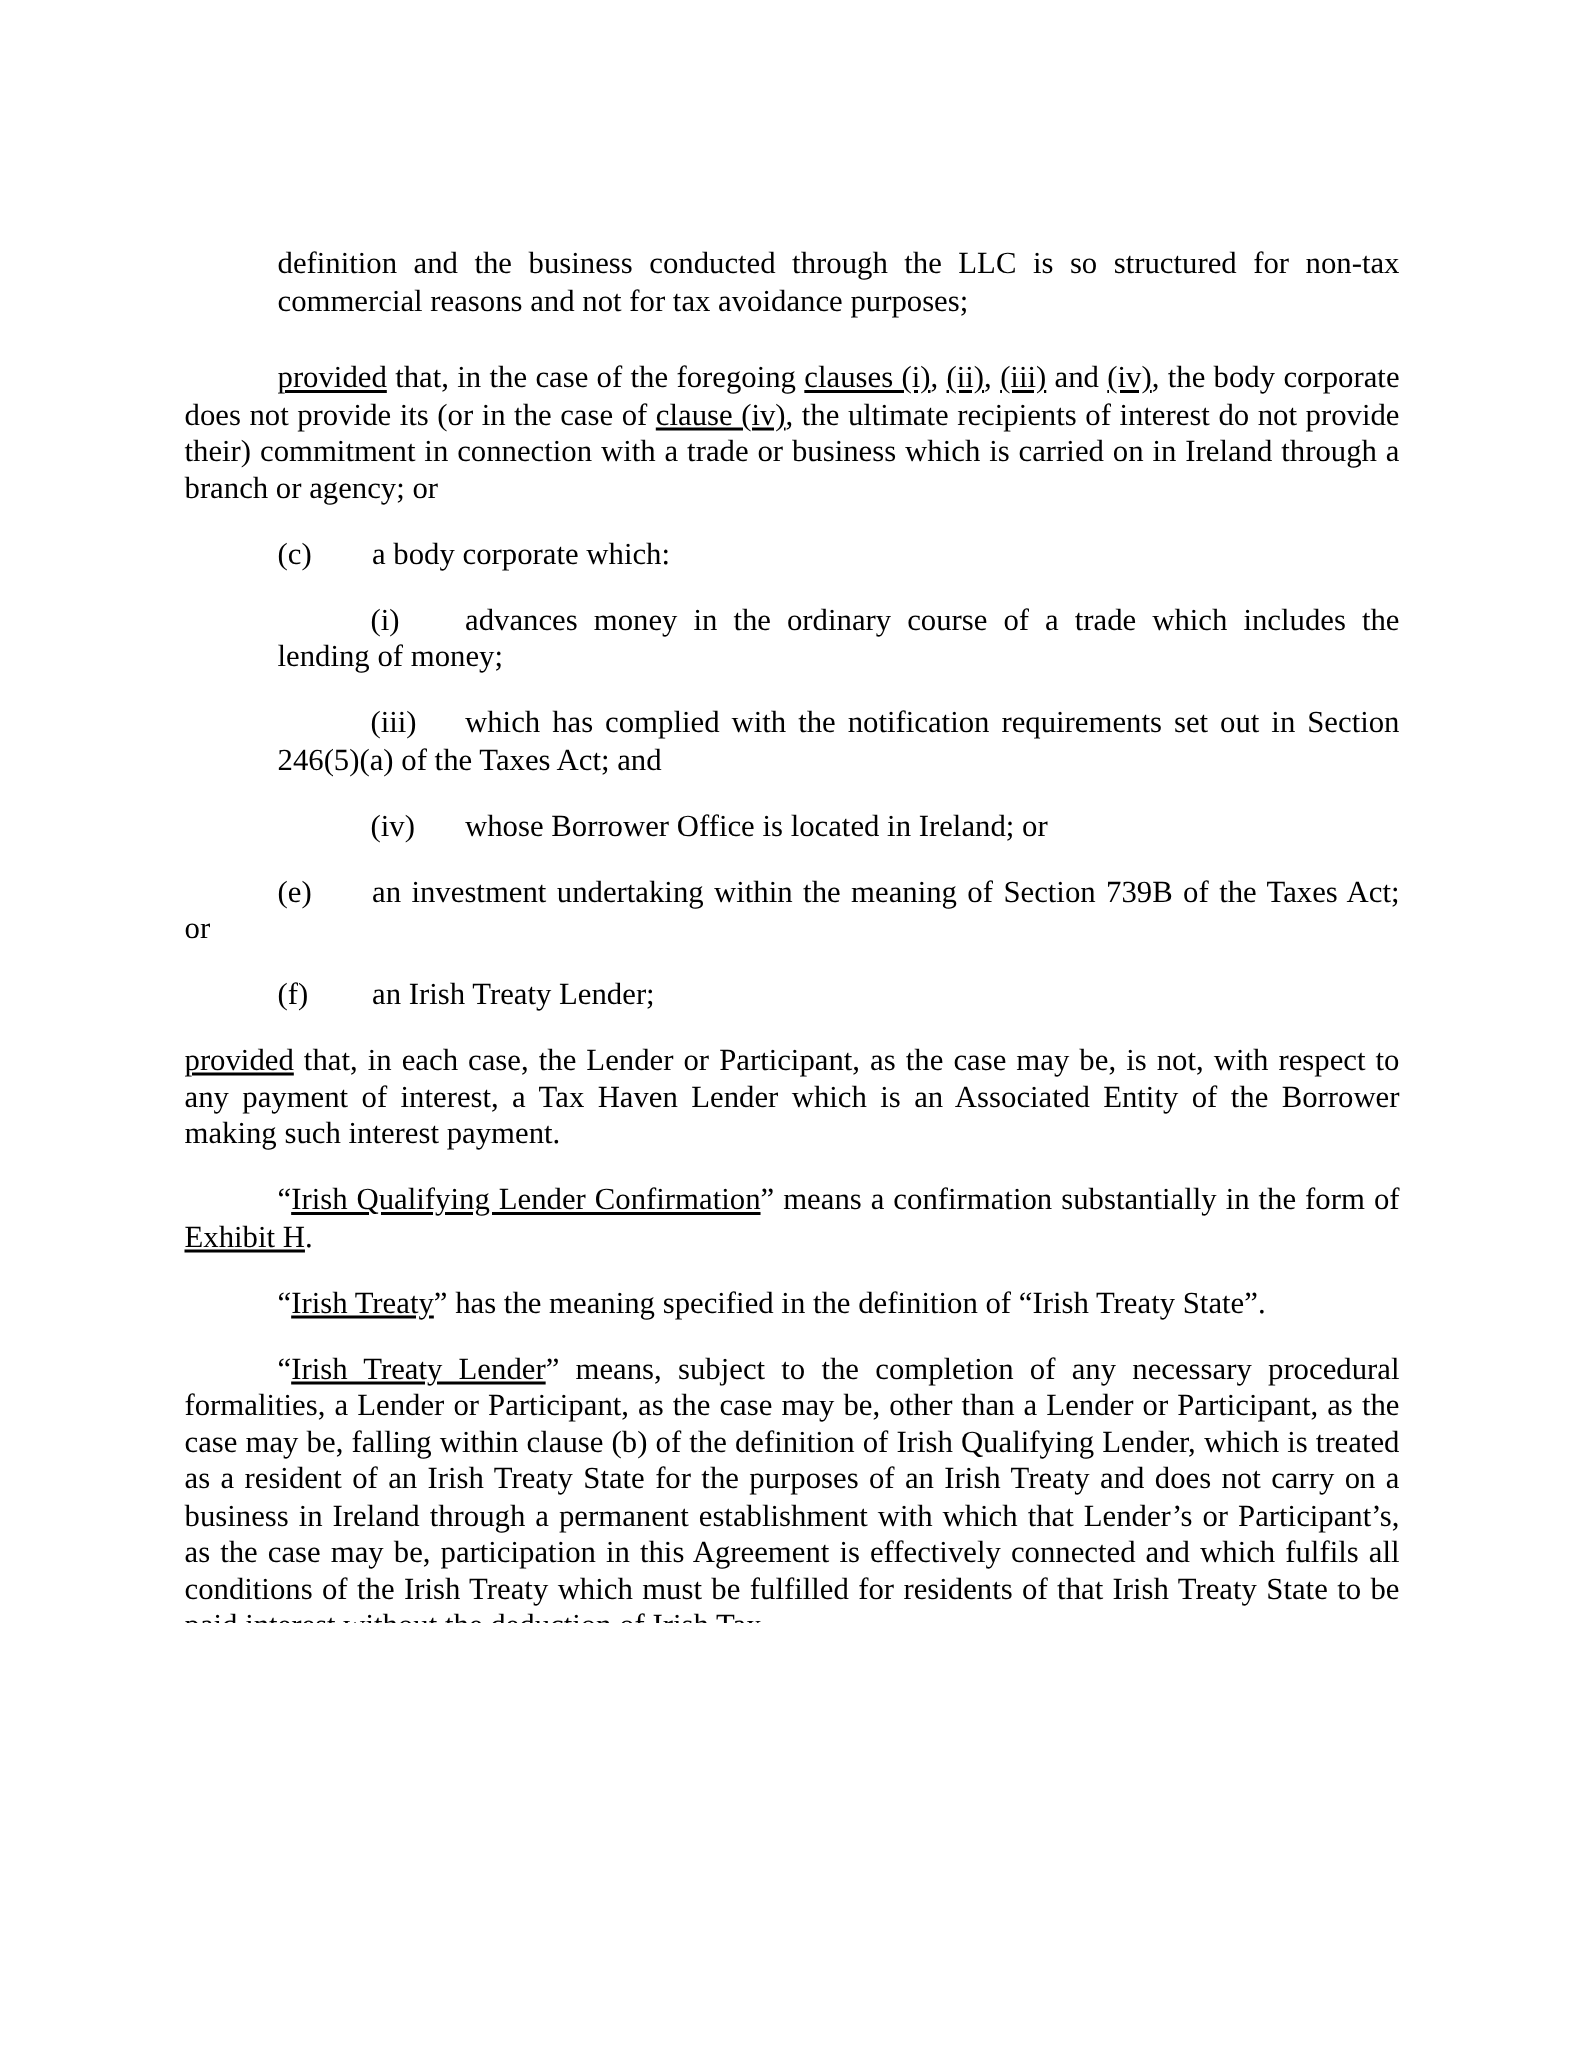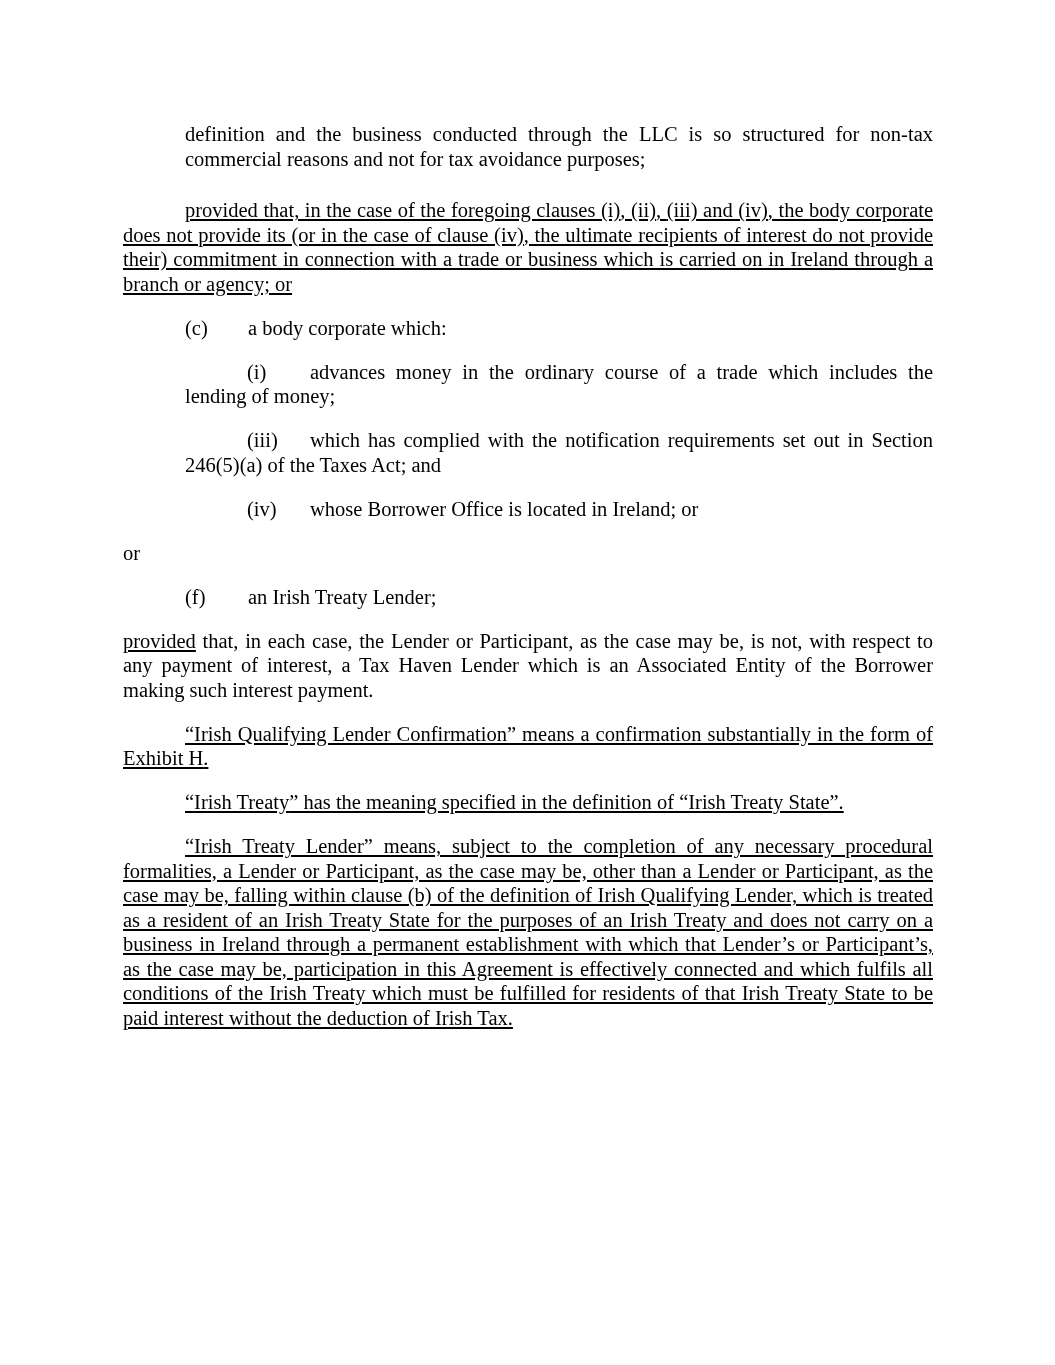--- a/index.html
+++ b/index.html
@@ -8,20 +8,21 @@
     background: #ffffff;
   }
   .page {
     position: relative;
     width: 1055px;
     height: 1040px;
     background: #ffffff;
     color: #000000;
     font-family: "Liberation Serif", "DejaVu Serif", serif;
     overflow: hidden;
+    margin-top: 42px;
   }
   .content {
     position: absolute;
     left: 123px;
     top: 122px;
     width: 810px;
     font-size: 20.5px;
     line-height: 24.5px;
     text-align: justify;
   }
@@ -30,21 +31,20 @@
     padding: 0;
   }
   
   .k-block {
     margin-left: 62px;
     margin-bottom: 27px;
   }
   
   .k-first-indent {
     text-indent: 62px;
-    text-decoration: underline;
   }
   
   .k-item {
     text-indent: 62px;
   }
   
   .k-stretch {
     text-align-last: justify;
     margin-bottom: 0;
   }
@@ -85,20 +85,21 @@
 <body>
 
 <div class="page">
   <main class="content">
       <p class="para k-block"><span class="">definition and the business conducted through the LLC is so structured for non-tax commercial reasons and not for tax avoidance purposes;</span></p>
       <p class="para k-first-indent"><span class="u">provided</span><span class=""> that, in the case of the foregoing </span><span class="u">clauses (i)</span><span class="">, </span><span class="u">(ii)</span><span class="">, </span><span class="u">(iii)</span><span class=""> and </span><span class="u">(iv)</span><span class="">, the body corporate does not provide its (or in the case of </span><span class="u">clause (iv)</span><span class="">, the ultimate recipients of interest do not provide their) commitment in connection with a trade or business which is carried on in Ireland through a branch or agency; or</span></p>
       <p class="para k-item"><span class="lbl">(c)</span><span class="">a body corporate which:</span></p>
       <p class="para k-subitem"><span class="lbl">(i)</span><span class="">advances money in the ordinary course of a trade which includes the lending of money;</span></p>
       <p class="para k-subitem"><span class="lbl">(iii)</span><span class="">which has complied with the notification requirements set out in Section 246(5)(a) of the Taxes Act; and</span></p>
       <p class="para k-subitem"><span class="lbl">(iv)</span><span class="">whose Borrower Office is located in Ireland; or</span></p>
+      <p class="para k-item k-stretch"><span class="lbl">(e)</span><span class="">an investment undertaking within the meaning of Section 739B of the Taxes Act;</span></p>
       <p class="para k-cont"><span class="">or</span></p>
       <p class="para k-item"><span class="lbl">(f)</span><span class="">an Irish Treaty Lender;</span></p>
       <p class="para k-plain"><span class="u">provided</span><span class=""> that, in each case, the Lender or Participant, as the case may be, is not, with respect to any payment of interest, a Tax Haven Lender which is an Associated Entity of the Borrower making such interest payment.</span></p>
       <p class="para k-first-indent"><span class="">“</span><span class="u">Irish Qualifying Lender Confirmation</span><span class="">” means a confirmation substantially in the form of </span><span class="u">Exhibit H</span><span class="">.</span></p>
       <p class="para k-first-indent"><span class="">“</span><span class="u">Irish Treaty</span><span class="">” has the meaning specified in the definition of “Irish Treaty State”.</span></p>
       <p class="para k-first-indent"><span class="">“</span><span class="u">Irish Treaty Lender</span><span class="">” means, subject to the completion of any necessary procedural formalities, a Lender or Participant, as the case may be, other than a Lender or Participant, as the case may be, falling within clause (b) of the definition of Irish Qualifying Lender, which is treated as a resident of an Irish Treaty State for the purposes of an Irish Treaty and does not carry on a business in Ireland through a permanent establishment with which that Lender’s or Participant’s, as the case may be, participation in this Agreement is effectively connected and which fulfils all conditions of the Irish Treaty which must be fulfilled for residents of that Irish Treaty State to be paid interest without the deduction of Irish Tax.</span></p>
     </main>
   <div class="page-number">29</div>
   <div class="doc-id">[[8448717]]</div>
 </div>

